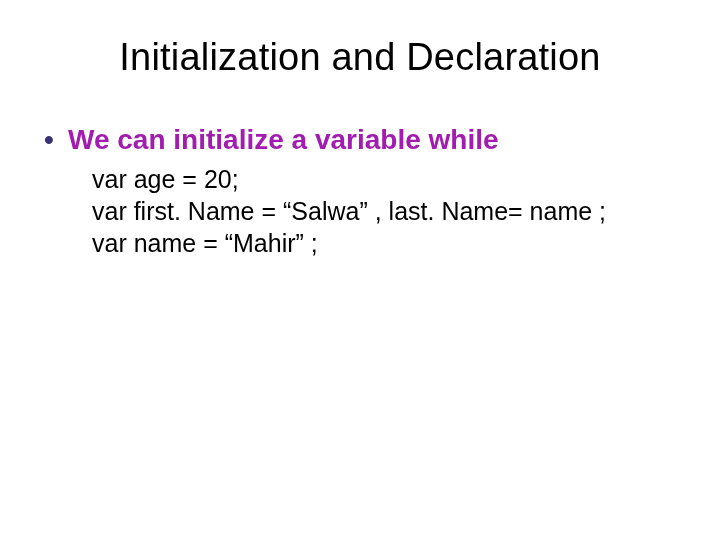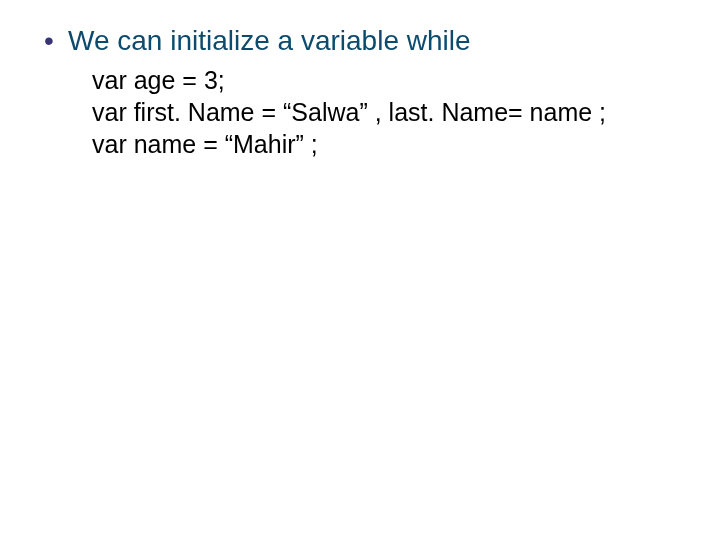--- a/index.html
+++ b/index.html
@@ -29,22 +29,22 @@
     list-style: none;
     padding: 0;
     margin: 0 0 0 10px;
   }
   .bullets > li {
     position: relative;
     padding-left: 30px;
     font-size: 28px;
     line-height: 1.22;
     margin-bottom: 2px;
-    color: #0c4a6e;
-    font-weight: 400;
+    color: #a21caf;
+    font-weight: 700;
   }
   .bullets > li::before {
     content: "•";
     position: absolute;
     left: 6px;
     top: 0;
     font-size: 28px;
     color: #383374;
   }
   .bullets > li.example-label {
@@ -62,25 +62,26 @@
     font-weight: 400;
   }
   .code div {
     white-space: pre;
   }
 </style>
 </head>
 <body>
 
 <div class="slide">
+  <h1 class="title">Initialization and Declaration</h1>
 
   <ul class="bullets">
     <li>
       <span>We can initialize a variable while</span><br>
     </li>
   </ul>
 
   <div class="code">
-    <div>var age = 3;</div>
+    <div>var age = 20;</div>
     <div>var first. Name = “Salwa” , last. Name= name ;</div>
     <div>var name = “Mahir” ;</div>
   </div>
 </div>
 
 </body></html>

